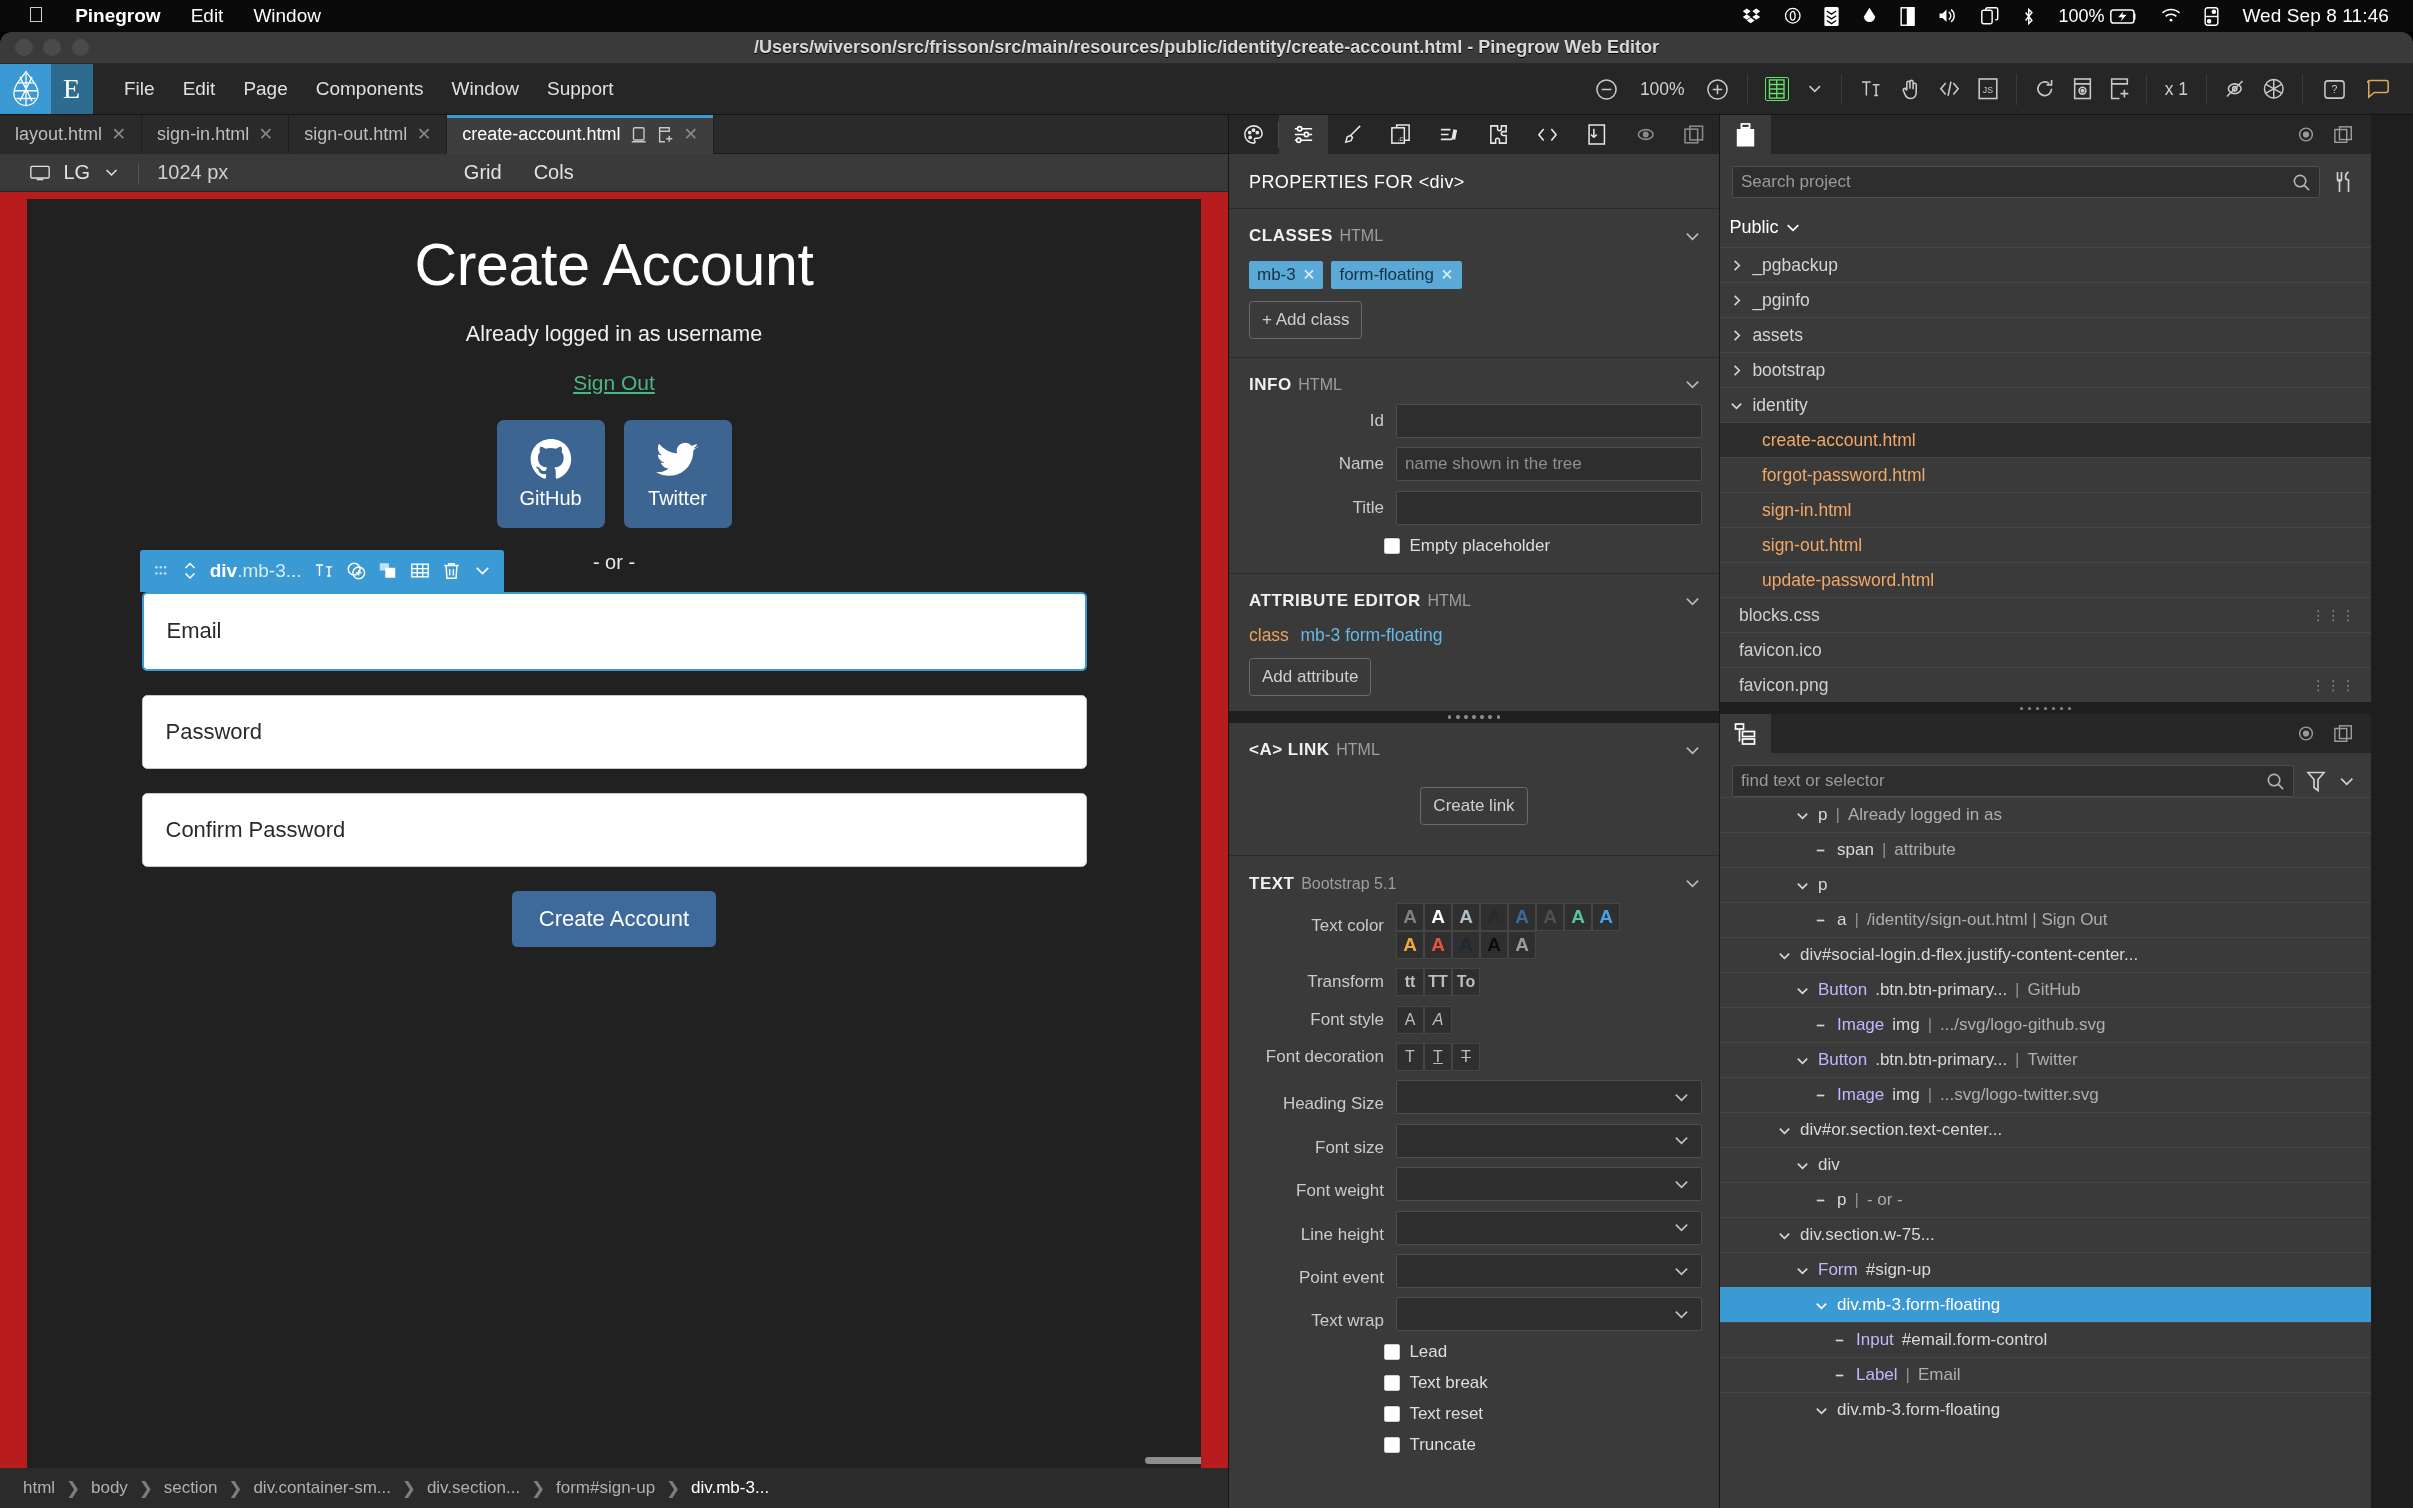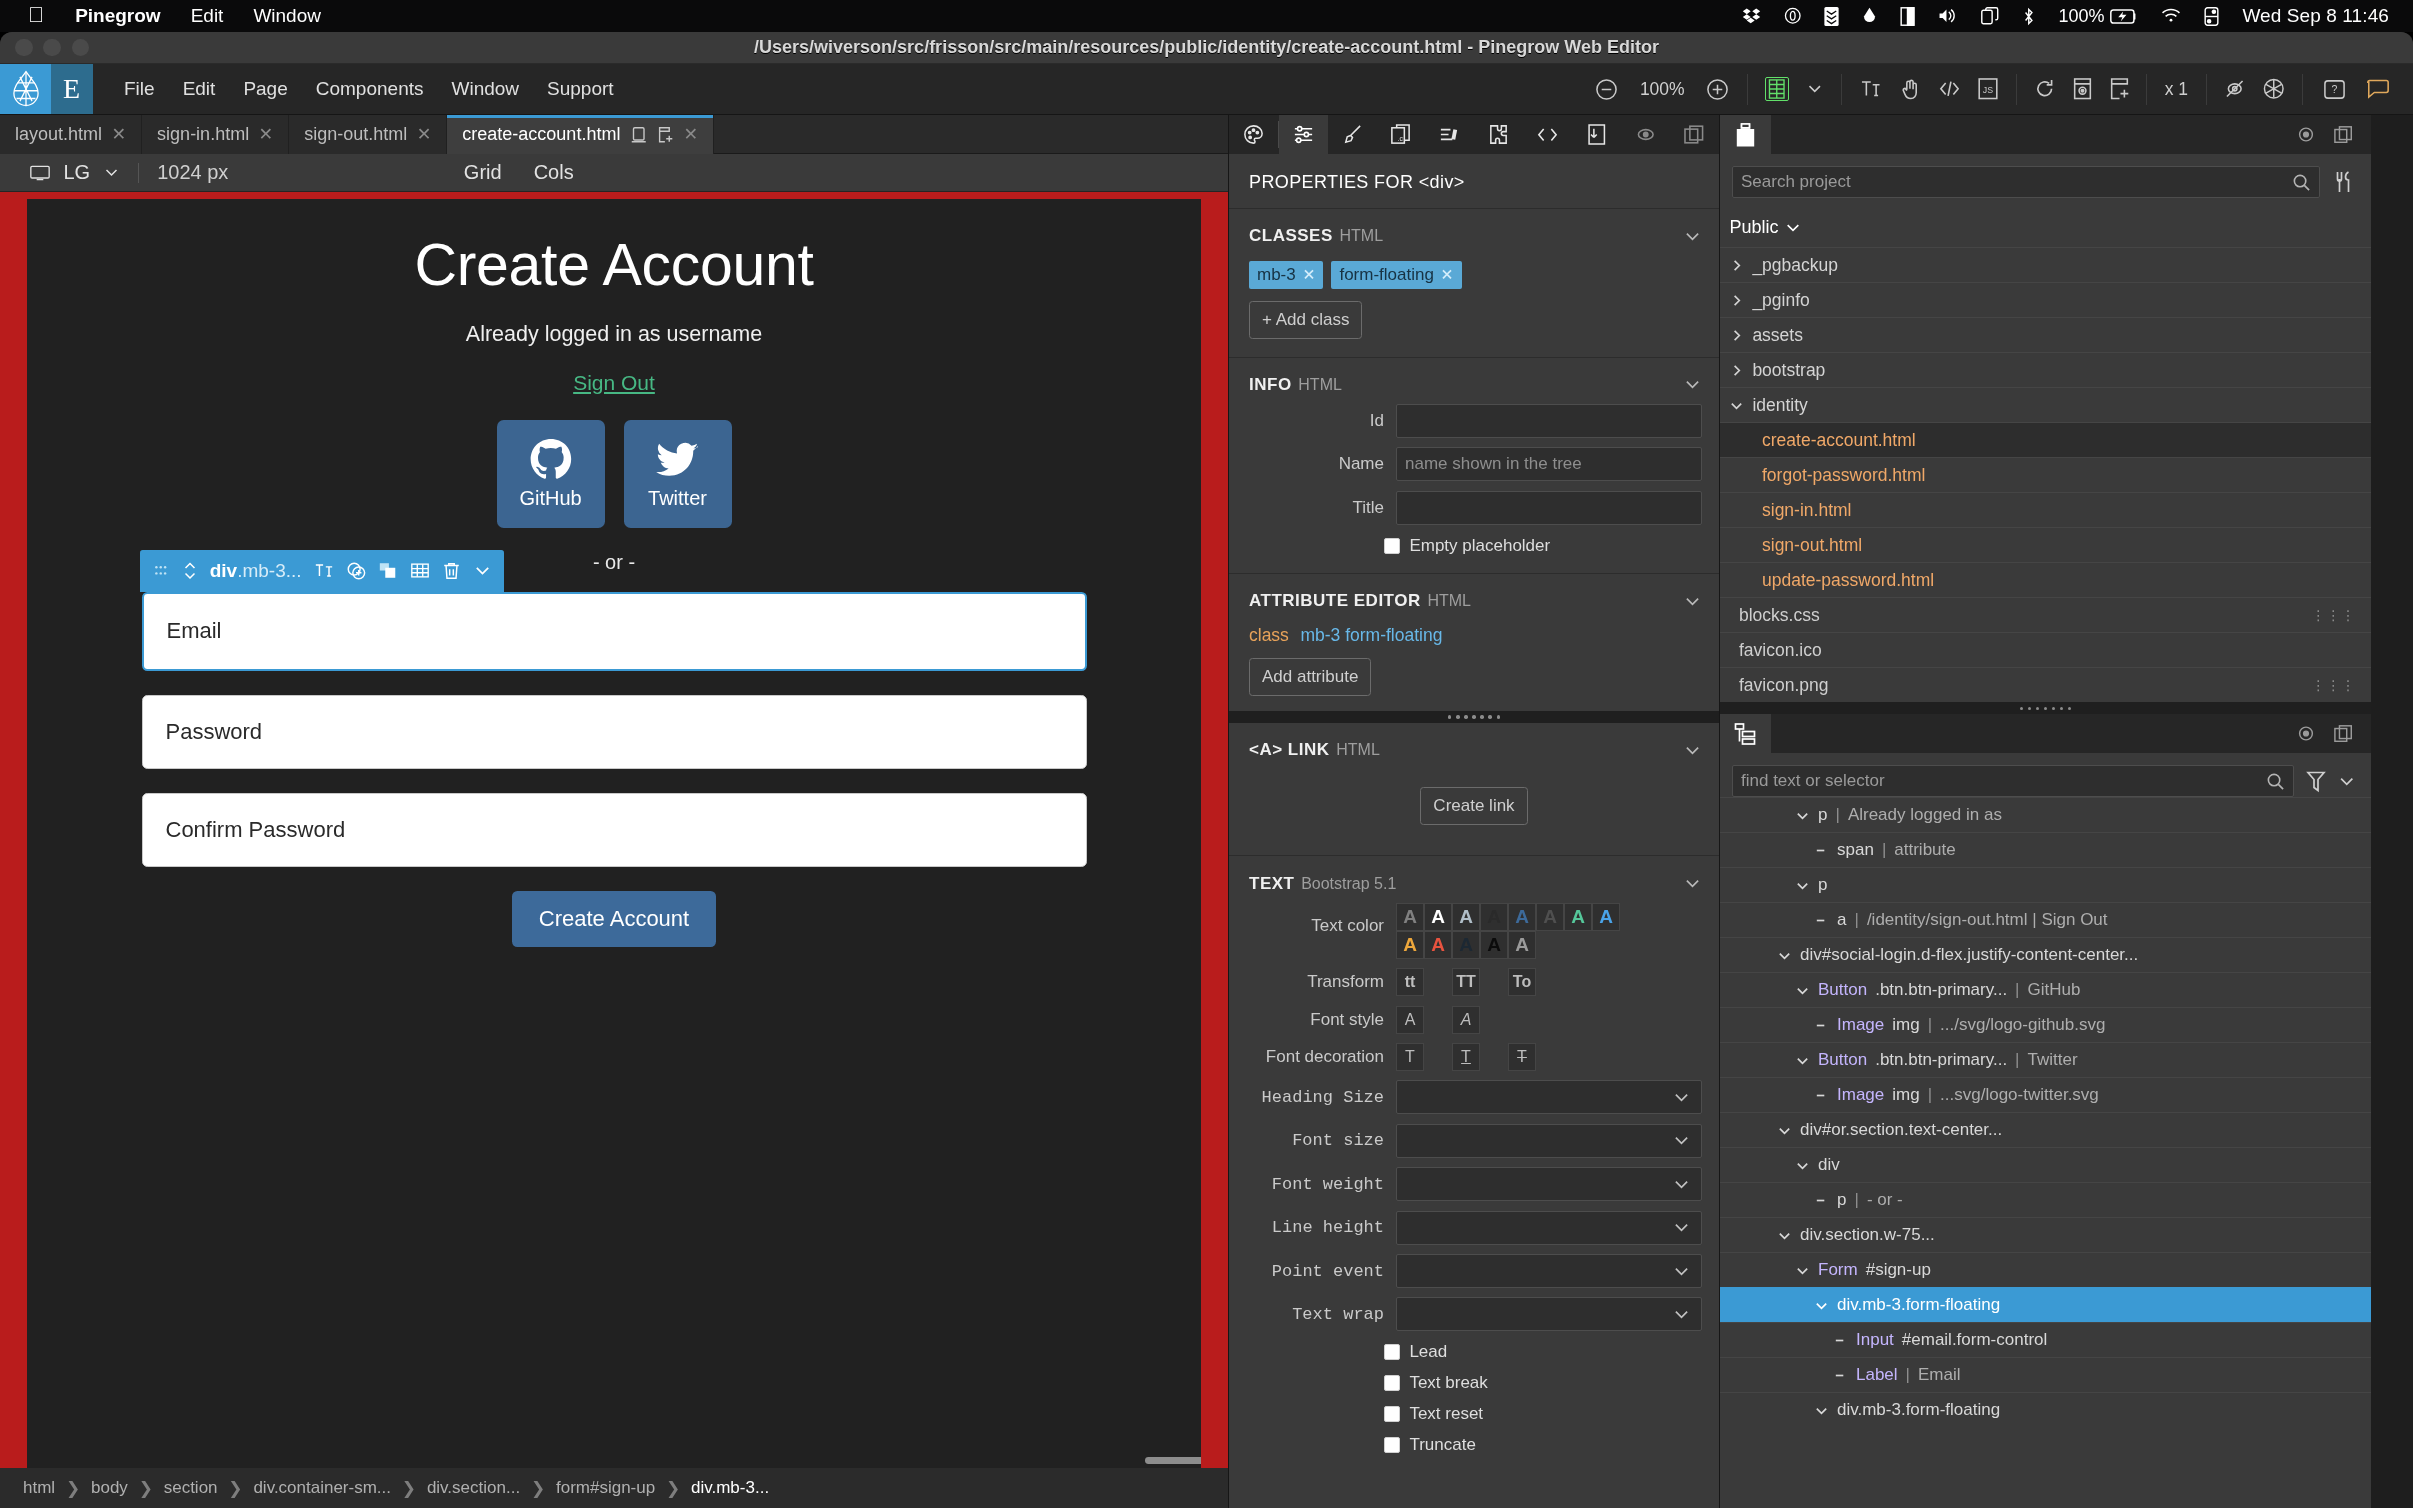--- a/index.html
+++ b/index.html
@@ -154,24 +154,24 @@
   .cbrow .cl { color:#dedede; font-size: 17px; }
   .attr-line { padding: 13.5px 20px 0 20px; font-size: 17.5px; }
   .attr-line .k { color:#e8a35a; } .attr-line .v { color:#68b8e8; margin-left: 6.7px; }
   .grip { height: 12px; background:#1f1f1f; display:flex; align-items:center; justify-content:center;
           gap: 4.7px; margin-top: 15px; }
   .grip i { width: 3.4px; height:3.4px; background:#8c8c8c; border-radius:50%; display:block; }
   .center-btn { text-align:center; padding-top: 15px; }
   .swatch-grid { display:flex; flex-wrap: wrap; width: 249px; }
   .sw { width: 28px; height: 28px; background:#2f2f2f; border:0.7px solid #454545; display:flex;
         align-items:center; justify-content:center; font-size: 19px; font-weight:bold; }
-  .mini-grid { display:flex;gap:28px; }
+  .mini-grid { display:flex; }
   .mini { width: 28px; height: 28px; background:#2f2f2f; border:0.7px solid #454545; display:flex;
           align-items:center; justify-content:center; color:#bdbdbd; font-size: 16px; font-weight:bold; }
-  .selrow { display:flex; align-items:center; padding: 9.4px 17.5px 0 20px; gap: 12px; font-family: Liberation Mono, monospace; }
+  .selrow { display:flex; align-items:flex-end; padding: 9.4px 17.5px 0 20px; gap: 12px; }
   .selrow .lab { width: 135px; text-align:right; color:#cacaca; font-size: 17px; }
   .selbox { flex:1; height: 34px; background:#2e2e2e; border:0.7px solid #4d4d4d; border-radius:2px;
             display:flex; align-items:center; justify-content:flex-end; padding-right: 9.4px; color:#c2c2c2; }
 
   
   .right-col { width: 651px; background: #3a3a3a; display:flex; flex-direction: column; }
   .rc-tabbar { height: 39px; background:#262626; display:flex; align-items:center; }
   .rc-tab { width: 51px; height: 39px; display:flex; align-items:center; justify-content:center; color:#fff; }
   .rc-tab.sel { background:#3a3a3a; }
   .rc-right { margin-left:auto; display:flex; gap: 17.5px; padding-right: 17.5px; color:#9b9b9b; }

